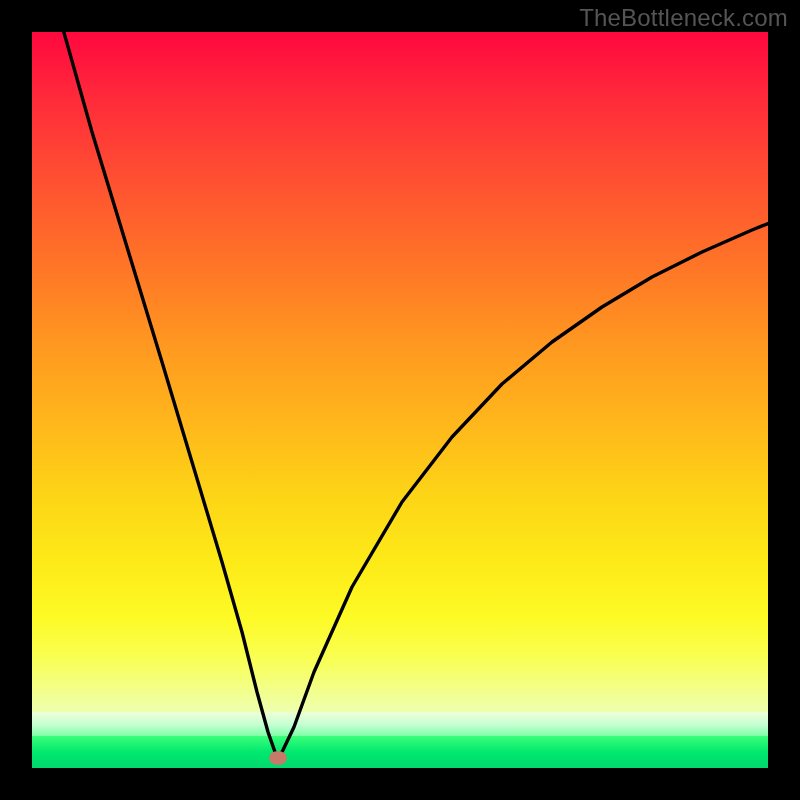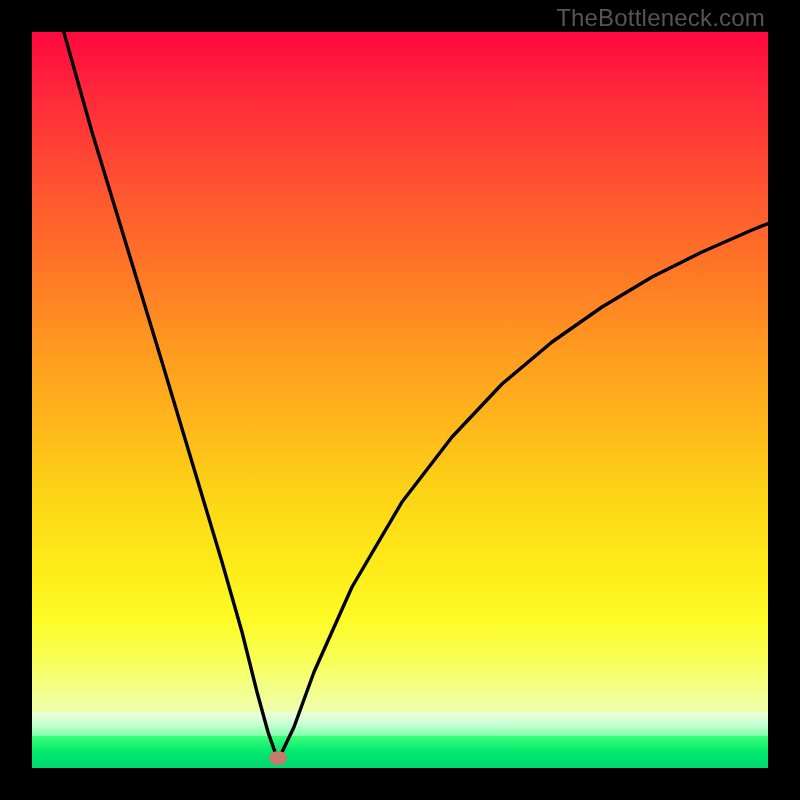--- a/index.html
+++ b/index.html
@@ -6,21 +6,21 @@
   body {
     width: 800px;
     height: 800px;
     background: #000;
     position: relative;
     font-family: Arial, Helvetica, sans-serif;
   }
   .watermark {
     position: absolute;
     top: 4px;
-    right: 35px;
+    right: 12px;
     color: #555;
     font-size: 24px;
     font-weight: 500;
     letter-spacing: 0.2px;
     z-index: 5;
   }
   .frame {
     position: absolute;
     left: 32px;
     top: 32px;

